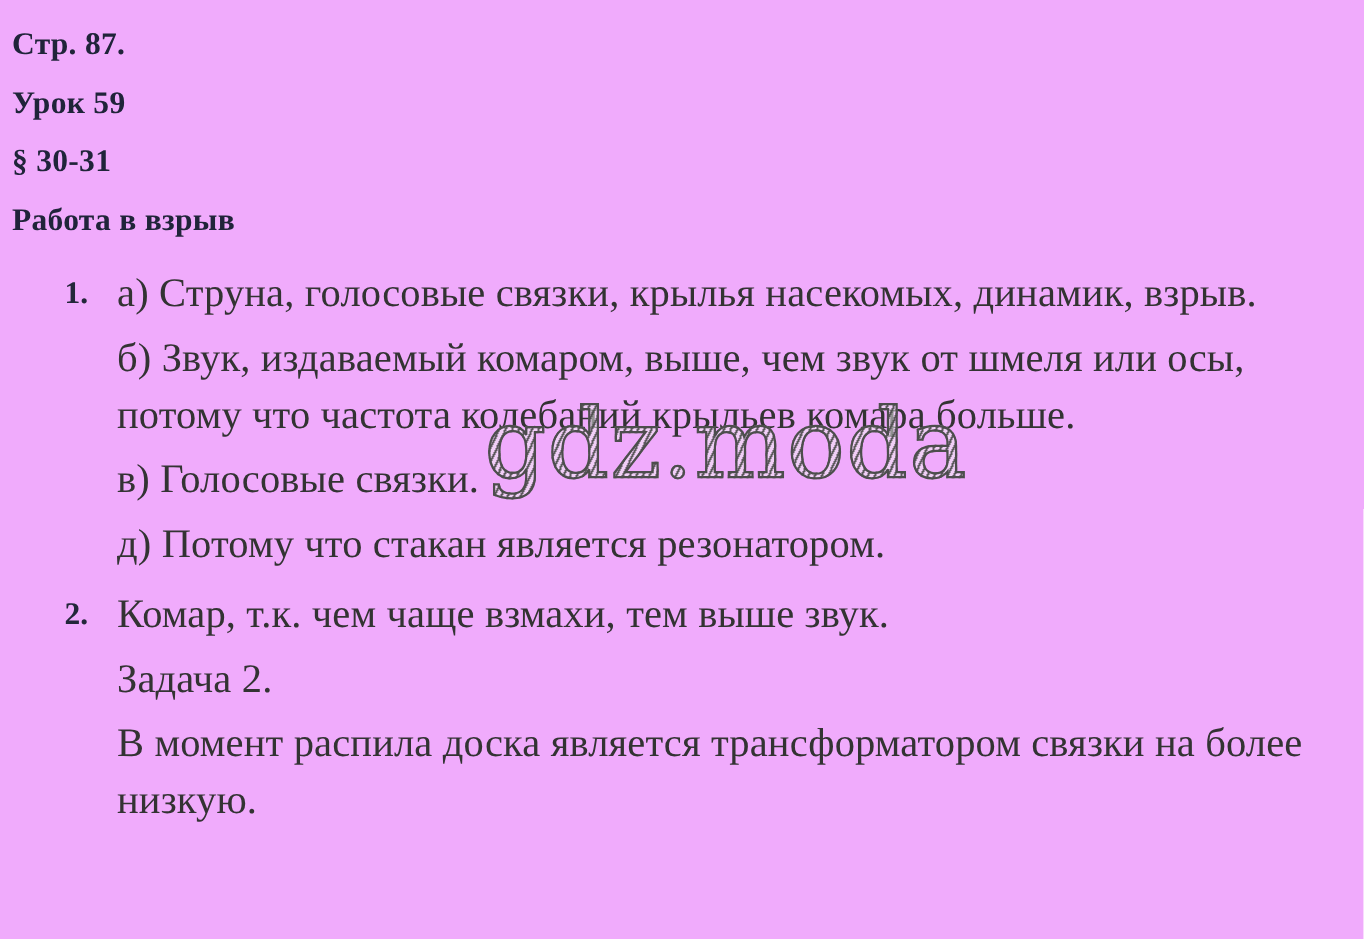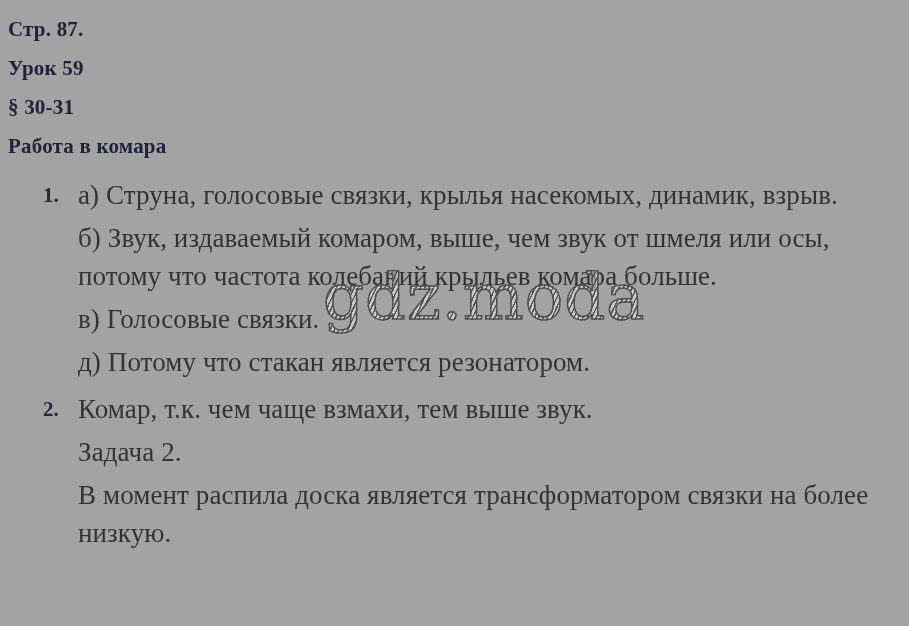--- a/index.html
+++ b/index.html
@@ -4,21 +4,21 @@
 <style>
   html, body {
     margin: 0;
     padding: 0;
     background: #ffffff;
   }
   .page {
     position: relative;
     width: 909px;
     height: 626px;
-    background: #a3a3a3;
+    background: #f0abfc;
     overflow: hidden;
     font-family: "Liberation Serif", "DejaVu Serif", serif;
   }
   .header {
     padding: 10px 0 0 8px;
   }
   .header .h-line {
     font-size: 21px;
     line-height: 39px;
     font-weight: bold;
@@ -79,21 +79,21 @@
 </style>
 </head>
 <body>
 
 <div class="page">
 
   <div class="header">
     <div class="h-line">Стр. 87.</div>
     <div class="h-line">Урок 59</div>
     <div class="h-line">§ 30-31</div>
-    <div class="h-line">Работа в комара</div>
+    <div class="h-line">Работа в взрыв</div>
   </div>
 
   <div class="answers">
 
     <div class="answer-item">
       <div class="answer-num">1.</div>
       <div class="answer-body">
         <p>а) Струна, голосовые связки, крылья насекомых, динамик, взрыв.</p>
         <p>б) Звук, издаваемый комаром, выше, чем звук от шмеля или осы, потому что частота колебаний крыльев комара больше.</p>
         <p>в) Голосовые связки.</p>

